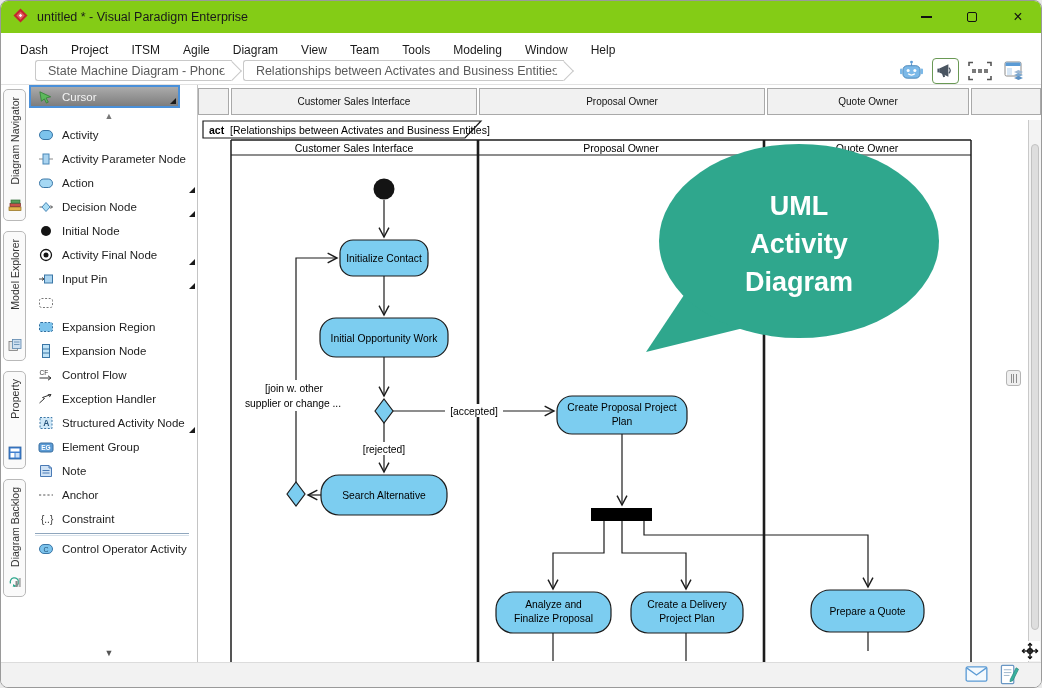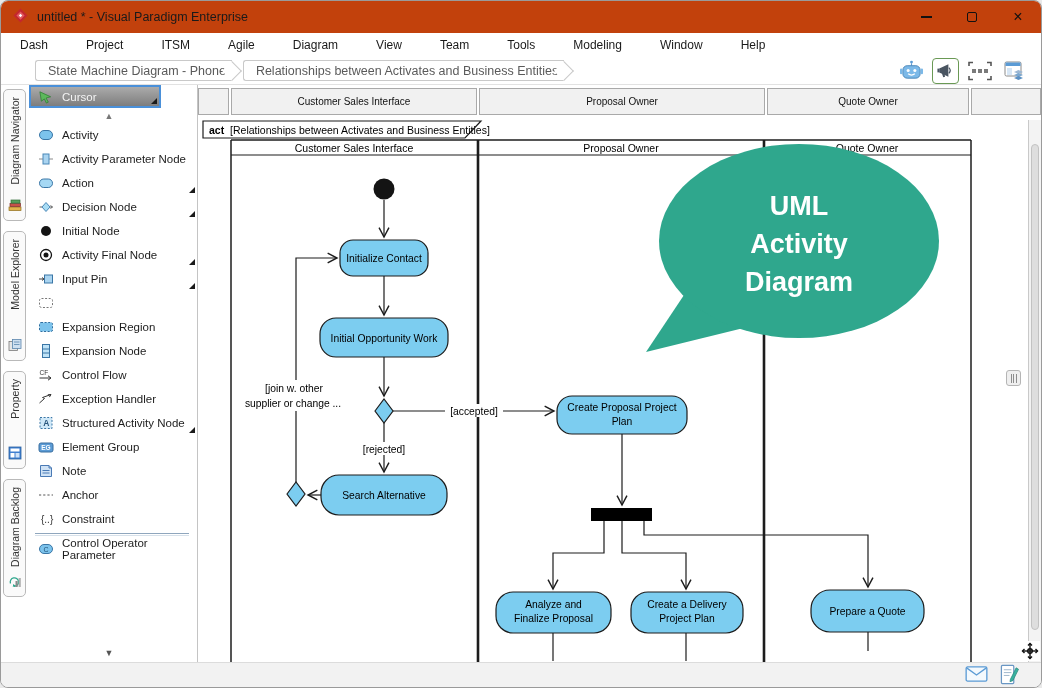--- a/index.html
+++ b/index.html
@@ -1,46 +1,46 @@
 <!DOCTYPE html>
 <html><head>
 <meta charset="utf-8">
 <style>
   html,body{margin:0;padding:0;background:#e9e9e9;font-family:"Liberation Sans",sans-serif;}
   *{box-sizing:border-box;}
   .window{position:relative;width:1042px;height:688px;background:#fff;border:1px solid #9a9a9a;border-radius:8px;overflow:hidden;}
   
-  .titlebar{position:absolute;left:0;top:0;right:0;height:32px;display:flex;align-items:center;padding-left:12px;gap:9px;background:#c2410c;}
+  .titlebar{position:absolute;left:0;top:0;right:0;height:32px;display:flex;align-items:center;padding-left:12px;gap:9px;background:#84cc16;}
   .titlebar .title{font-size:12.5px;color:#1a1a1a;}
   .wincontrols{margin-left:auto;display:flex;height:32px;}
   .wbtn{width:46px;height:32px;display:flex;align-items:center;justify-content:center;color:#111;}
   .min-glyph{width:11px;height:1.4px;background:#111;}
   .max-glyph{width:10px;height:10px;border:1.4px solid #111;border-radius:2px;}
   .close-glyph{font-size:16px;line-height:1;}
   
-  .menubar{position:absolute;left:0;top:32px;right:0;height:24px;display:flex;align-items:center;gap:38px;padding-left:19px;font-size:12px;color:#1a1a1a;background:#fff;}
+  .menubar{position:absolute;left:0;top:32px;right:0;height:24px;display:flex;align-items:flex-end;gap:23px;padding-left:19px;font-size:12px;color:#1a1a1a;background:#fff;}
   .menubar span{cursor:default;}
   
   .crumbbar{position:absolute;left:0;top:56px;right:0;height:28px;display:flex;align-items:center;padding-left:34px;background:#fff;border-bottom:1px solid #e2e2e2;}
   .crumb{height:21px;display:flex;align-items:center;padding:0 6px 0 12px;border:1px solid #c9c9c9;border-right:none;border-radius:3px 0 0 3px;font-size:12.5px;color:#5a5a5a;background:#fff;white-space:nowrap;}
   .crumb-arrow{width:14px;height:14px;border-top:1px solid #c9c9c9;border-right:1px solid #c9c9c9;transform:rotate(45deg);margin-left:-7px;background:#fff;z-index:1;}
   .crumb2{margin-left:4px;}
   .topicons{margin-left:auto;display:flex;align-items:center;gap:7px;margin-right:14px;}
   .tico{width:27px;height:26px;display:flex;align-items:center;justify-content:center;border-radius:4px;}
   .tico.selected{border:1.5px solid #6a9955;}
   
   .main{position:absolute;left:0;top:84px;right:0;height:577px;display:flex;}
   
   .tabstrip{width:26px;flex:0 0 26px;display:flex;flex-direction:column;gap:10px;padding-top:4px;background:#fff;}
   .vtab{width:23px;margin-left:2px;border:1px solid #b9b9b9;border-radius:5px;background:#fafafa;display:flex;flex-direction:column;align-items:center;justify-content:space-between;padding:7px 0 4px;}
   .vlabel{writing-mode:vertical-rl;transform:rotate(180deg);font-size:10.5px;color:#333;white-space:nowrap;}
   .vicon{margin-top:4px;}
   
   .palette{width:171px;flex:0 0 171px;position:relative;background:#fff;border-right:1px solid #c4c4c4;overflow:hidden;font-size:11.5px;color:#1d1d1d;}
-  .cursor-btn{position:absolute;left:2px;top:0;width:132px;height:23px;background:linear-gradient(#ababab,#7d7d7d);border:2px solid #4a90d9;color:#f4f4f4;display:flex;align-items:center;gap:8px;padding-left:5px;}
+  .cursor-btn{position:absolute;left:2px;top:0;width:151px;height:23px;background:linear-gradient(#ababab,#7d7d7d);border:2px solid #4a90d9;color:#f4f4f4;display:flex;align-items:center;gap:8px;padding-left:5px;}
   .corner-tri{position:absolute;right:2px;bottom:2px;width:0;height:0;border-left:6px solid transparent;border-bottom:6px solid #1a1a1a;}
   .scroll-arrow{position:absolute;left:0;right:6px;text-align:center;font-size:9px;color:#777;line-height:1;}
   .rows{position:absolute;left:0;top:38px;right:0;}
   .prow{height:24px;display:flex;align-items:center;gap:7px;padding-left:10px;position:relative;}
   .pi{width:18px;flex:0 0 18px;display:flex;align-items:center;justify-content:center;}
   .pal-sep{height:3px;margin:2px 8px 1px;border-top:1px solid #8fa6bd;border-bottom:1px solid #d7e1ea;}
   
   .canvas{flex:1;position:relative;background:#fff;overflow:hidden;text-align:right;}
   .lanebtn{position:absolute;top:3px;height:27px;background:#f1f1f1;border:1px solid #a9a9a9;display:flex;align-items:center;justify-content:center;font-size:10px;color:#111;}
   .vscroll{position:absolute;right:0;top:35px;bottom:0;width:13px;background:#f3f3f3;border-left:1px solid #c9c9c9;}
@@ -347,21 +347,21 @@
             <span>Constraint</span>
           </div>
         <div class="pal-sep"></div>
         <div class="prow">
             <span class="pi">
               <svg width="16" height="16" viewBox="0 0 16 16">
                 <rect x="1.5" y="3.5" width="13" height="9" rx="4.5" fill="#7cc3ec" stroke="#3a76a6"></rect>
                 <text x="5.4" y="10.6" font-size="7" fill="#1d4e74">C</text>
               </svg>
             </span>
-            <span>Control Operator Parameter</span>
+            <span>Control Operator Activity</span>
           </div>
       </div>
       <div class="scroll-arrow" style="bottom:4px;top:auto;color:#555">▼</div>
     </div>
 
     <div class="canvas">
 
       <div class="lanebtn" style="left:0;width:31px"></div>
       <div class="lanebtn" style="left:33px;width:246px">Customer Sales Interface</div>
       <div class="lanebtn" style="left:281px;width:286px">Proposal Owner</div>

